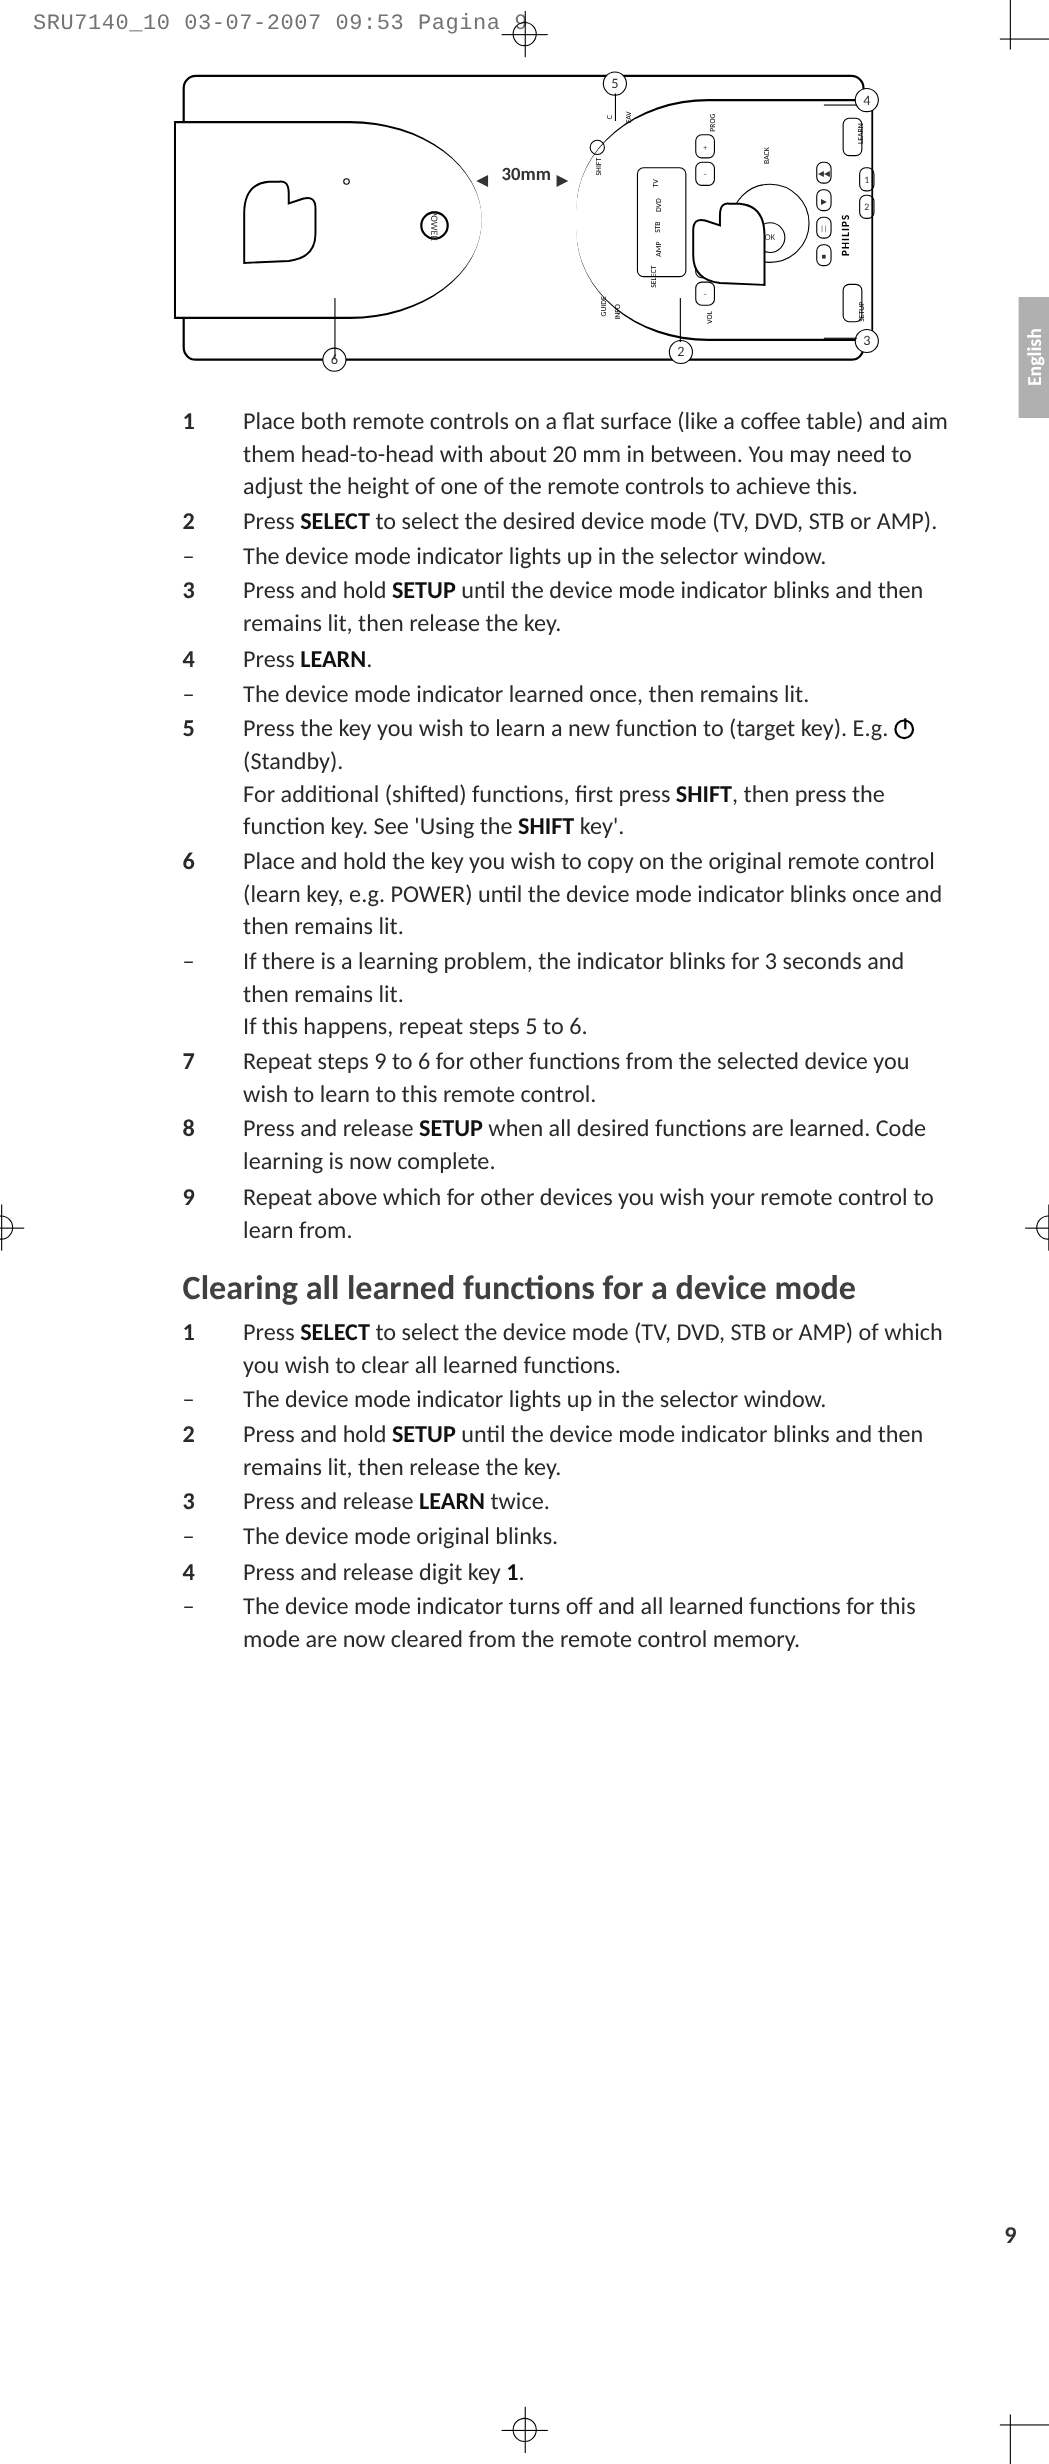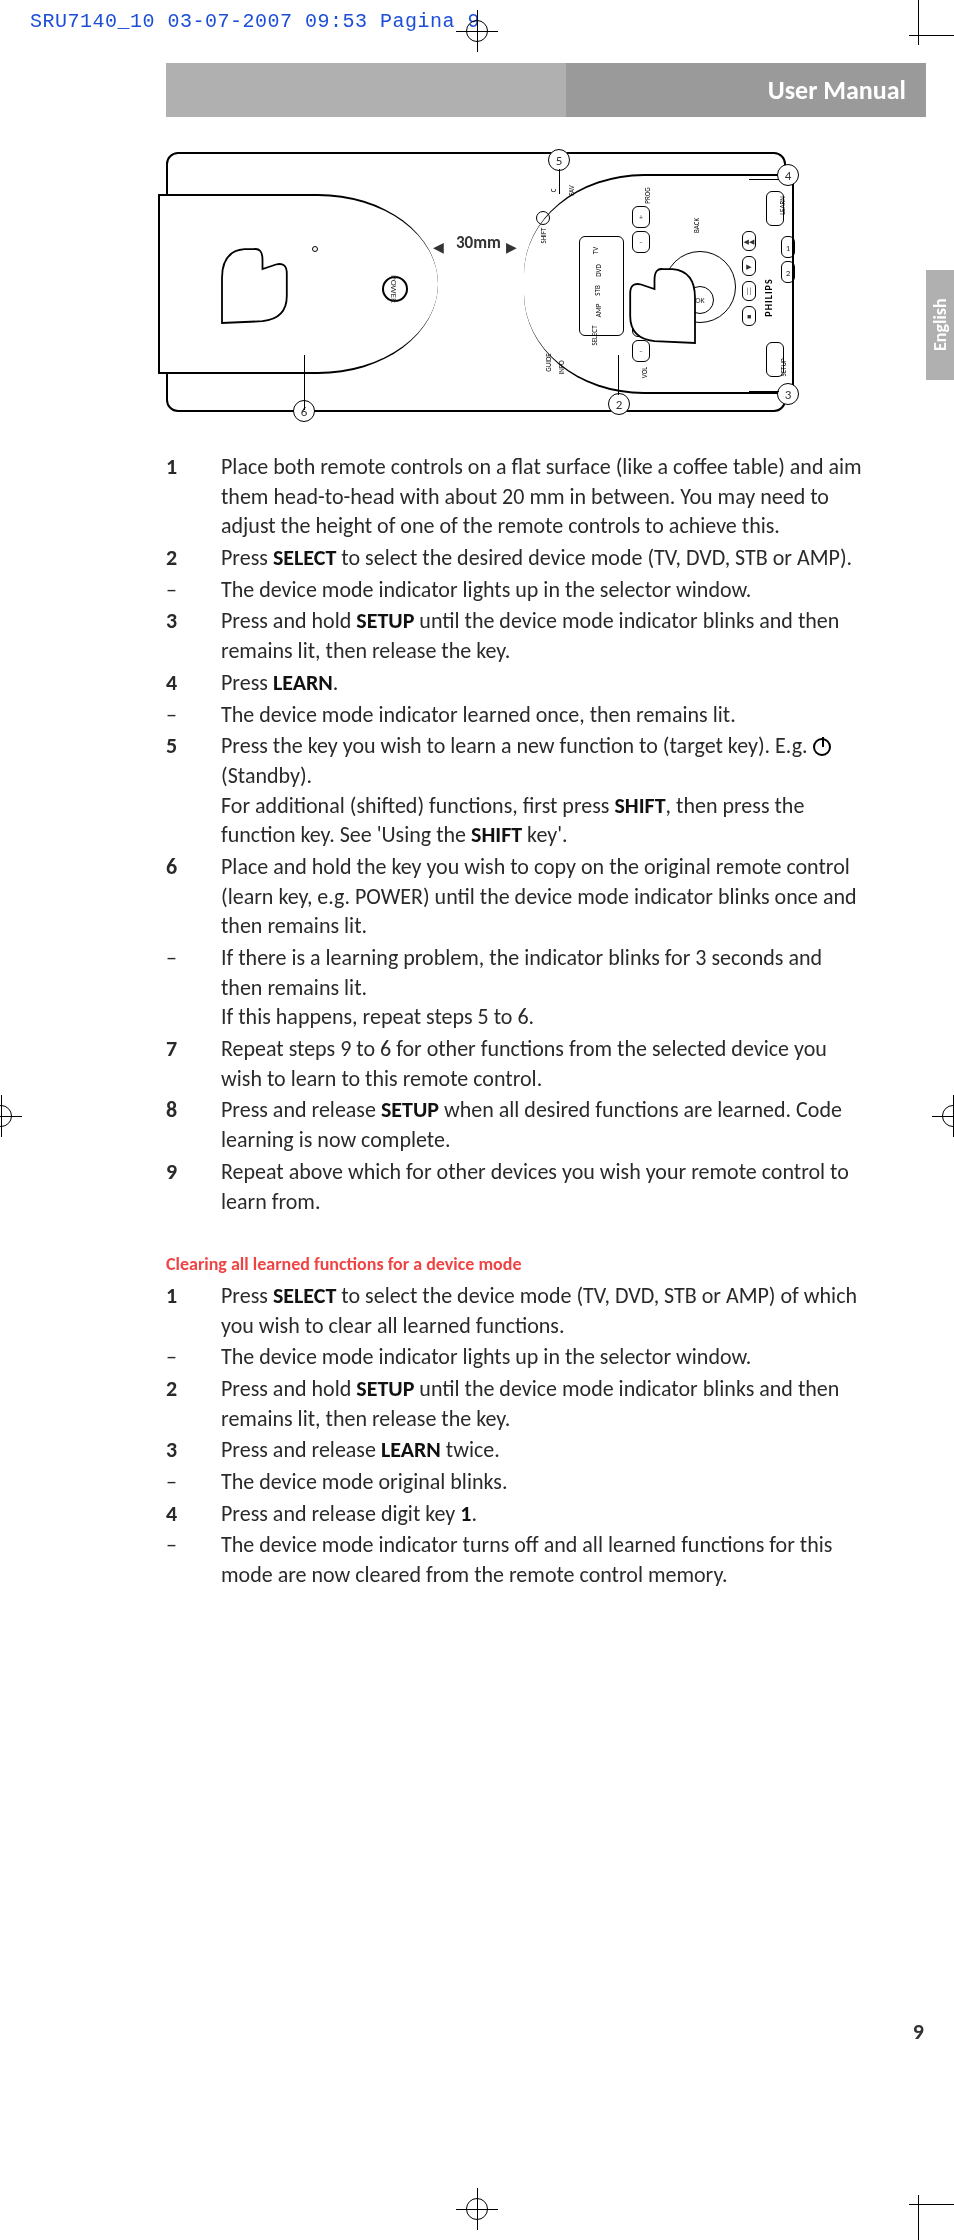--- a/index.html
+++ b/index.html
@@ -13,21 +13,21 @@
   }
   .page {
     position: relative;
     width: 954px;
     height: 2240px;
     padding-top: 10px;
   }
   .header-line {
     font-family: "Courier New", monospace;
     font-size: 20px;
-    color: #1d4ed8;
+    color: #737373;
     padding-left: 30px;
     letter-spacing: 0.5px;
   }
   .header-bar {
     position: relative;
     width: 760px;
     height: 54px;
     margin-top: 30px;
     margin-left: 166px;
     background: #b0b0b0;
@@ -188,23 +188,23 @@
   .item .dash {
     width: 55px;
     flex-shrink: 0;
   }
   .item .txt {
     flex: 1;
   }
   .txt b { color: #111; }
   .heading {
     font-weight: bold;
-    font-size: 18px;
-    color: #ef4444;
-    margin-top: 38px;
+    font-size: 31px;
+    color: #404040;
+    margin-top: 22px;
     margin-bottom: 6px;
     line-height: 1.15;
   }
   .page-num {
     position: absolute;
     bottom: 195px;
     right: 30px;
     font-weight: bold;
     font-size: 22px;
   }
@@ -244,25 +244,20 @@
   <div class="header-line">SRU7140_10  03-07-2007  09:53  Pagina 9</div>
 
   <div class="reg-mark" style="left:456px; top:10px;">
     <div class="reg-circ"></div>
       <div class="reg-h"></div>
       <div class="reg-v"></div>
   </div>
   <div style="position:absolute; right:0; top:35px; width:45px; height:1px; background:#000;"></div>
   <div style="position:absolute; right:35px; top:0; width:1px; height:45px; background:#000;"></div>
 
-  <div class="header-bar">
-    <div class="header-bar-inner">
-      <span class="header-title">User Manual</span>
-    </div>
-  </div>
 
   <div class="lang-tab">English</div>
 
   <div class="figure">
     <div class="fig-inner">
 
       <div class="remote-left">
         <div class="remote-left-btn">POWER</div>
         <div class="remote-left-dot"></div>
       </div>

